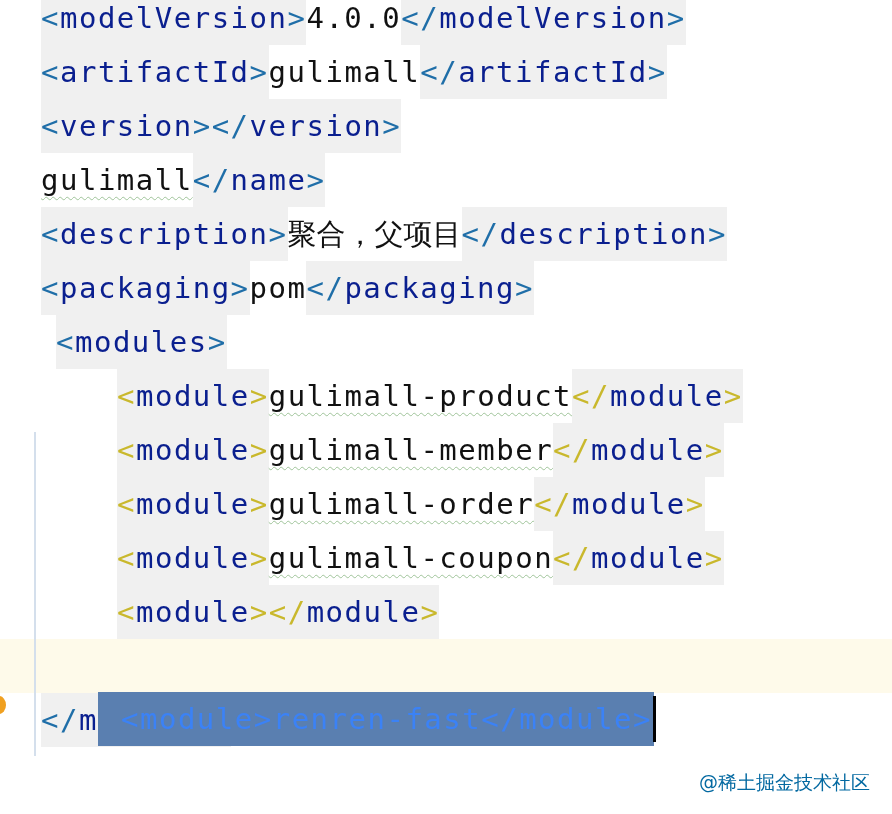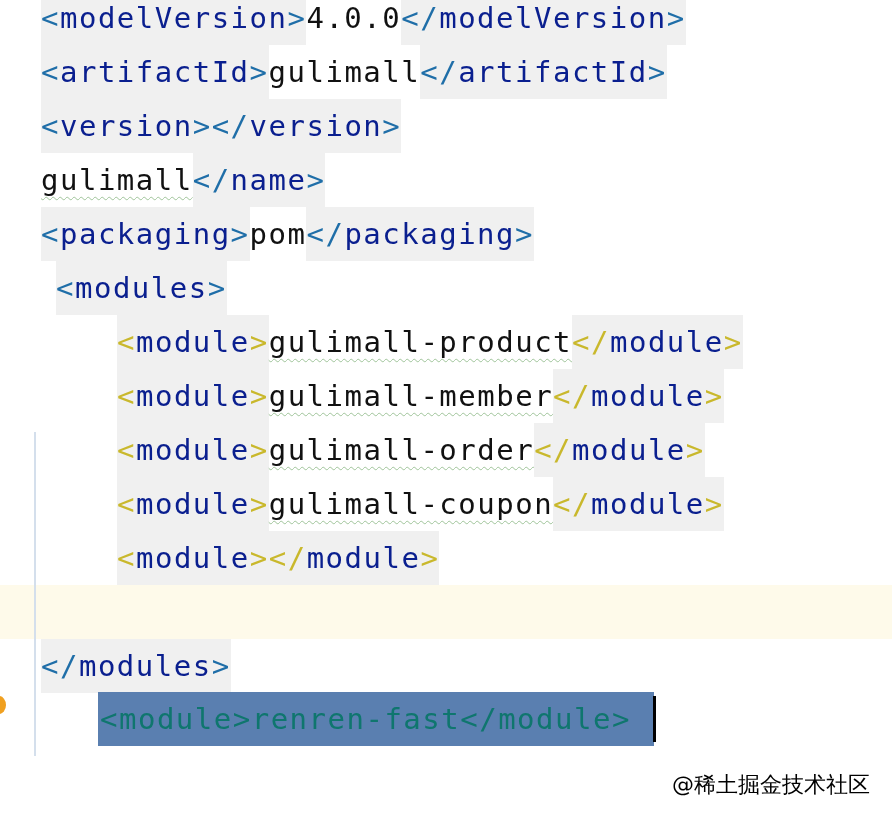--- a/index.html
+++ b/index.html
@@ -18,23 +18,23 @@
   .seg { display: inline-block; height: 54px; }
   .tagbg { background: #f0f0f0; }
   .tag { color: #0a1f8f; font-weight: normal; }
   .br { color: #1f6ea8; font-weight: normal; }
   .br.mod { color: #c9b82c; }
   .txt { color: #111111; }
   .wavy { text-decoration: underline wavy #9fc49a; text-underline-offset: 6px; text-decoration-thickness: 1px; }
   .guide { position: absolute; left: 34px; top: 432px; width: 2px; height: 324px; background: #d4dfec; }
   .gutter-mark { position: absolute; left: -8px; top: 696px; width: 14px; height: 18px; border-radius: 50%; background: #f0a020; }
   .sel { position: absolute; left: 98px; top: 692px; height: 54px; width: 556px; background: #5a7fb0; }
-  .sel-text { position: absolute; left: 100px; top: 692px; height: 60px; line-height: 54px; font-size: 29px; letter-spacing: 1.5px; color: #0f766e; white-space: pre; }
+  .sel-text { position: absolute; left: 121px; top: 692px; height: 60px; line-height: 54px; font-size: 29px; letter-spacing: 1.5px; color: #3b82f6; white-space: pre; }
   .caret { position: absolute; left: 653px; top: 696px; width: 3px; height: 46px; background: #000; }
-  .watermark { position: absolute; right: 22px; top: 770px; font-family: "DejaVu Sans", sans-serif; font-size: 22px; color: #000000; }
+  .watermark { position: absolute; right: 22px; top: 770px; font-family: "DejaVu Sans", sans-serif; font-size: 19px; color: #0369a1; }
 </style>
 </head>
 <body>
 
 <div class="editor">
 
   <div class="row">
     <div class="code" style="left:41px">
       <span class="seg tagbg"><span class="br">&lt;</span><span class="tag">modelVersion</span><span class="br">&gt;</span></span><span class="seg txt">4.0.0</span><span class="seg tagbg"><span class="br">&lt;/</span><span class="tag">modelVersion</span><span class="br">&gt;</span></span>
     </div>
@@ -52,20 +52,25 @@
       <span class="seg tagbg"><span class="br">&lt;</span><span class="tag">version</span><span class="br">&gt;</span></span><span class="seg tagbg"><span class="br">&lt;/</span><span class="tag">version</span><span class="br">&gt;</span></span>
     </div>
   </div>
 
   <div class="row">
     <div class="code" style="left:41px">
       <span class="seg txt wavy">gulimall</span><span class="seg tagbg"><span class="br">&lt;/</span><span class="tag">name</span><span class="br">&gt;</span></span>
     </div>
   </div>
 
+  <div class="row">
+    <div class="code" style="left:41px">
+      <span class="seg tagbg"><span class="br">&lt;</span><span class="tag">description</span><span class="br">&gt;</span></span><span class="seg txt" style="font-family:'DejaVu Sans',sans-serif;letter-spacing:0">聚合，父项目</span><span class="seg tagbg"><span class="br">&lt;/</span><span class="tag">description</span><span class="br">&gt;</span></span>
+    </div>
+  </div>
 
   <div class="row">
     <div class="code" style="left:41px">
       <span class="seg tagbg"><span class="br">&lt;</span><span class="tag">packaging</span><span class="br">&gt;</span></span><span class="seg txt">pom</span><span class="seg tagbg"><span class="br">&lt;/</span><span class="tag">packaging</span><span class="br">&gt;</span></span>
     </div>
   </div>
 
   <div class="row">
     <div class="code" style="left:56px">
       <span class="seg tagbg"><span class="br">&lt;</span><span class="tag">modules</span><span class="br">&gt;</span></span>

